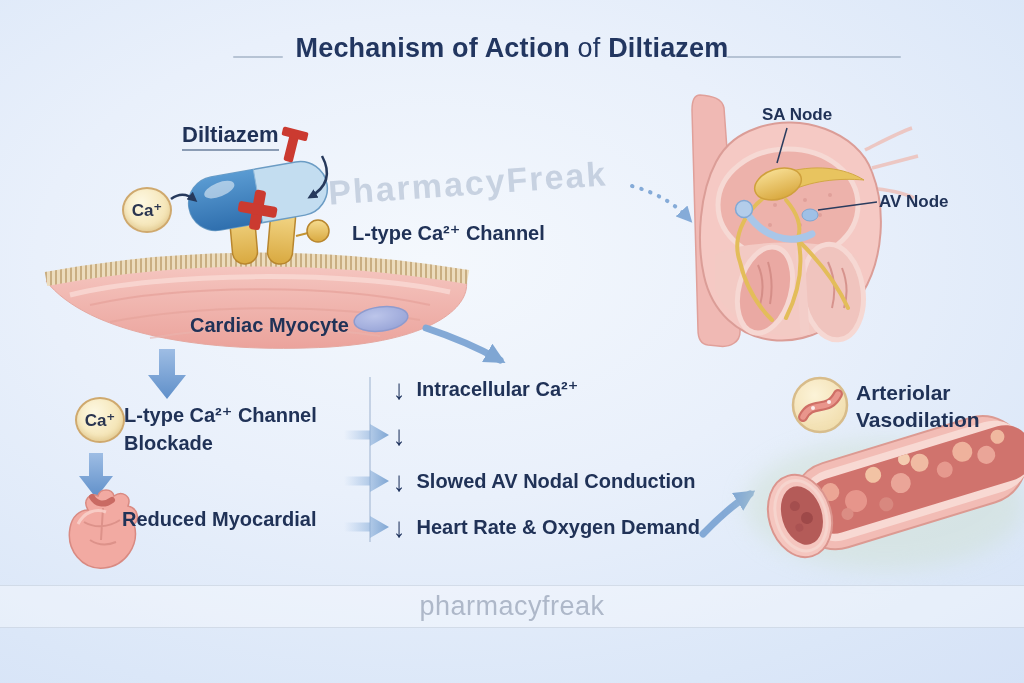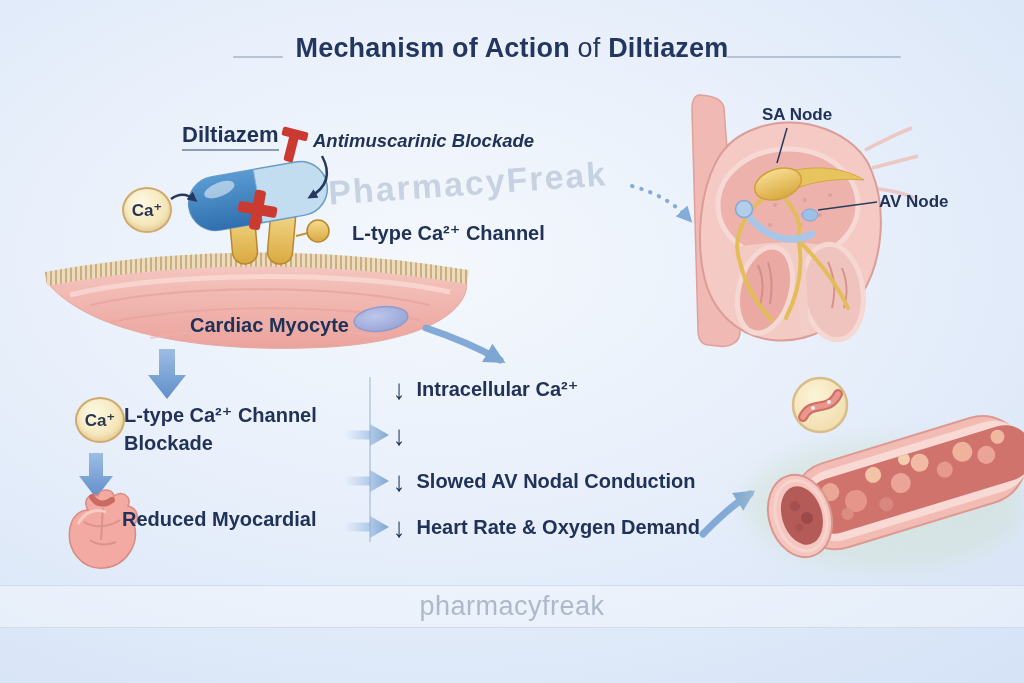--- a/index.html
+++ b/index.html
@@ -216,21 +216,20 @@
 
   <div class="abs title-wrap">
     <span class="t-bold">Mechanism of Action</span>
     <span class="t-light">of</span>
     <span class="t-bold">Diltiazem</span>
   </div>
   <div class="abs hline" style="left:233px;top:56px;width:50px;"></div>
   <div class="abs hline" style="left:727px;top:56px;width:174px;"></div>
 
   <div class="abs drug" style="left:182px;top:122px;">Diltiazem</div>
-  <div class="abs note" style="left:313px;top:130px;">Antimuscarinic Blockade</div>
 
   <div class="abs ca" style="left:122px;top:187px;">
     <span>Ca⁺</span>
   </div>
 
   <div class="abs lbl" style="left:352px;top:219px;">L-type Ca²⁺ Channel</div>
   <div class="abs lbl" style="left:190px;top:286px;margin-top:25px;">Cardiac Myocyte</div>
 
   <div class="abs small-lbl" style="left:762px;top:105px;">SA Node</div>
   <div class="abs small-lbl" style="left:879px;top:192px;">AV Node</div>
@@ -255,20 +254,24 @@
   </div>
   <div class="abs effect-row" style="left:393px;top:466px;">
     <span class="eff-arrow">↓</span>
     <span class="eff-label">Slowed AV Nodal Conduction</span>
   </div>
   <div class="abs effect-row" style="left:393px;top:512px;">
     <span class="eff-arrow">↓</span>
     <span class="eff-label">Heart Rate &amp; Oxygen Demand</span>
   </div>
 
+  <div class="abs vaso" style="left:856px;top:379px;">
+    <span style="display:block;">Arteriolar</span>
+    <span style="display:block;">Vasodilation</span>
+  </div>
 
   <div class="abs wm-center" style="left:328px;top:164px;">PharmacyFreak</div>
 
   <div class="abs band">
     <span>pharmacyfreak</span>
   </div>
 
 </div>
 
 </body></html>

